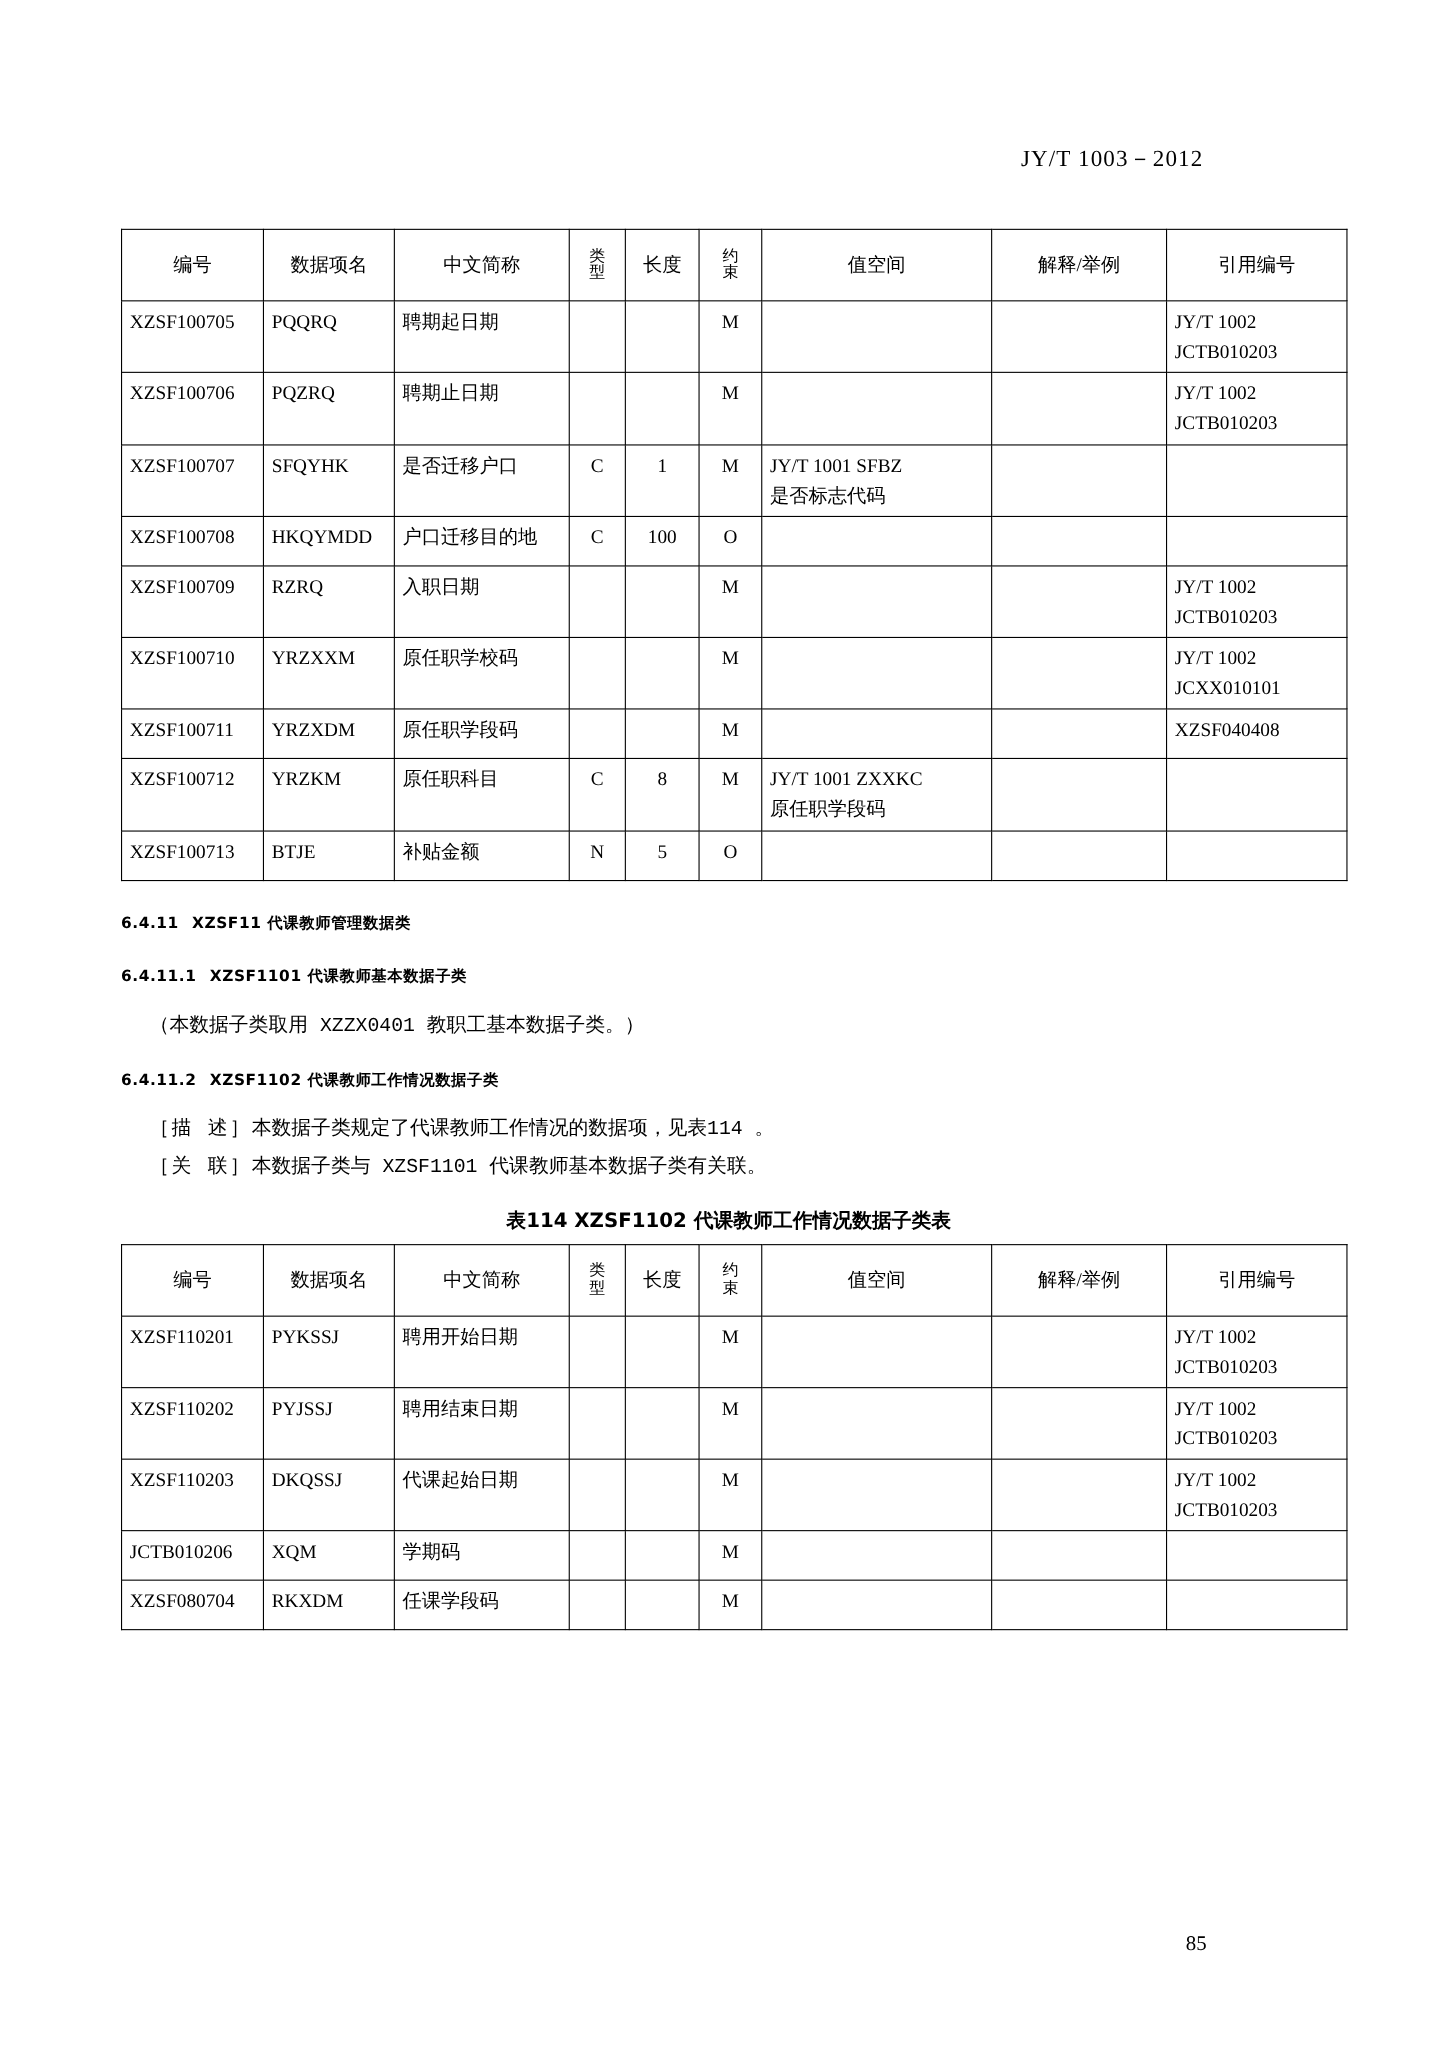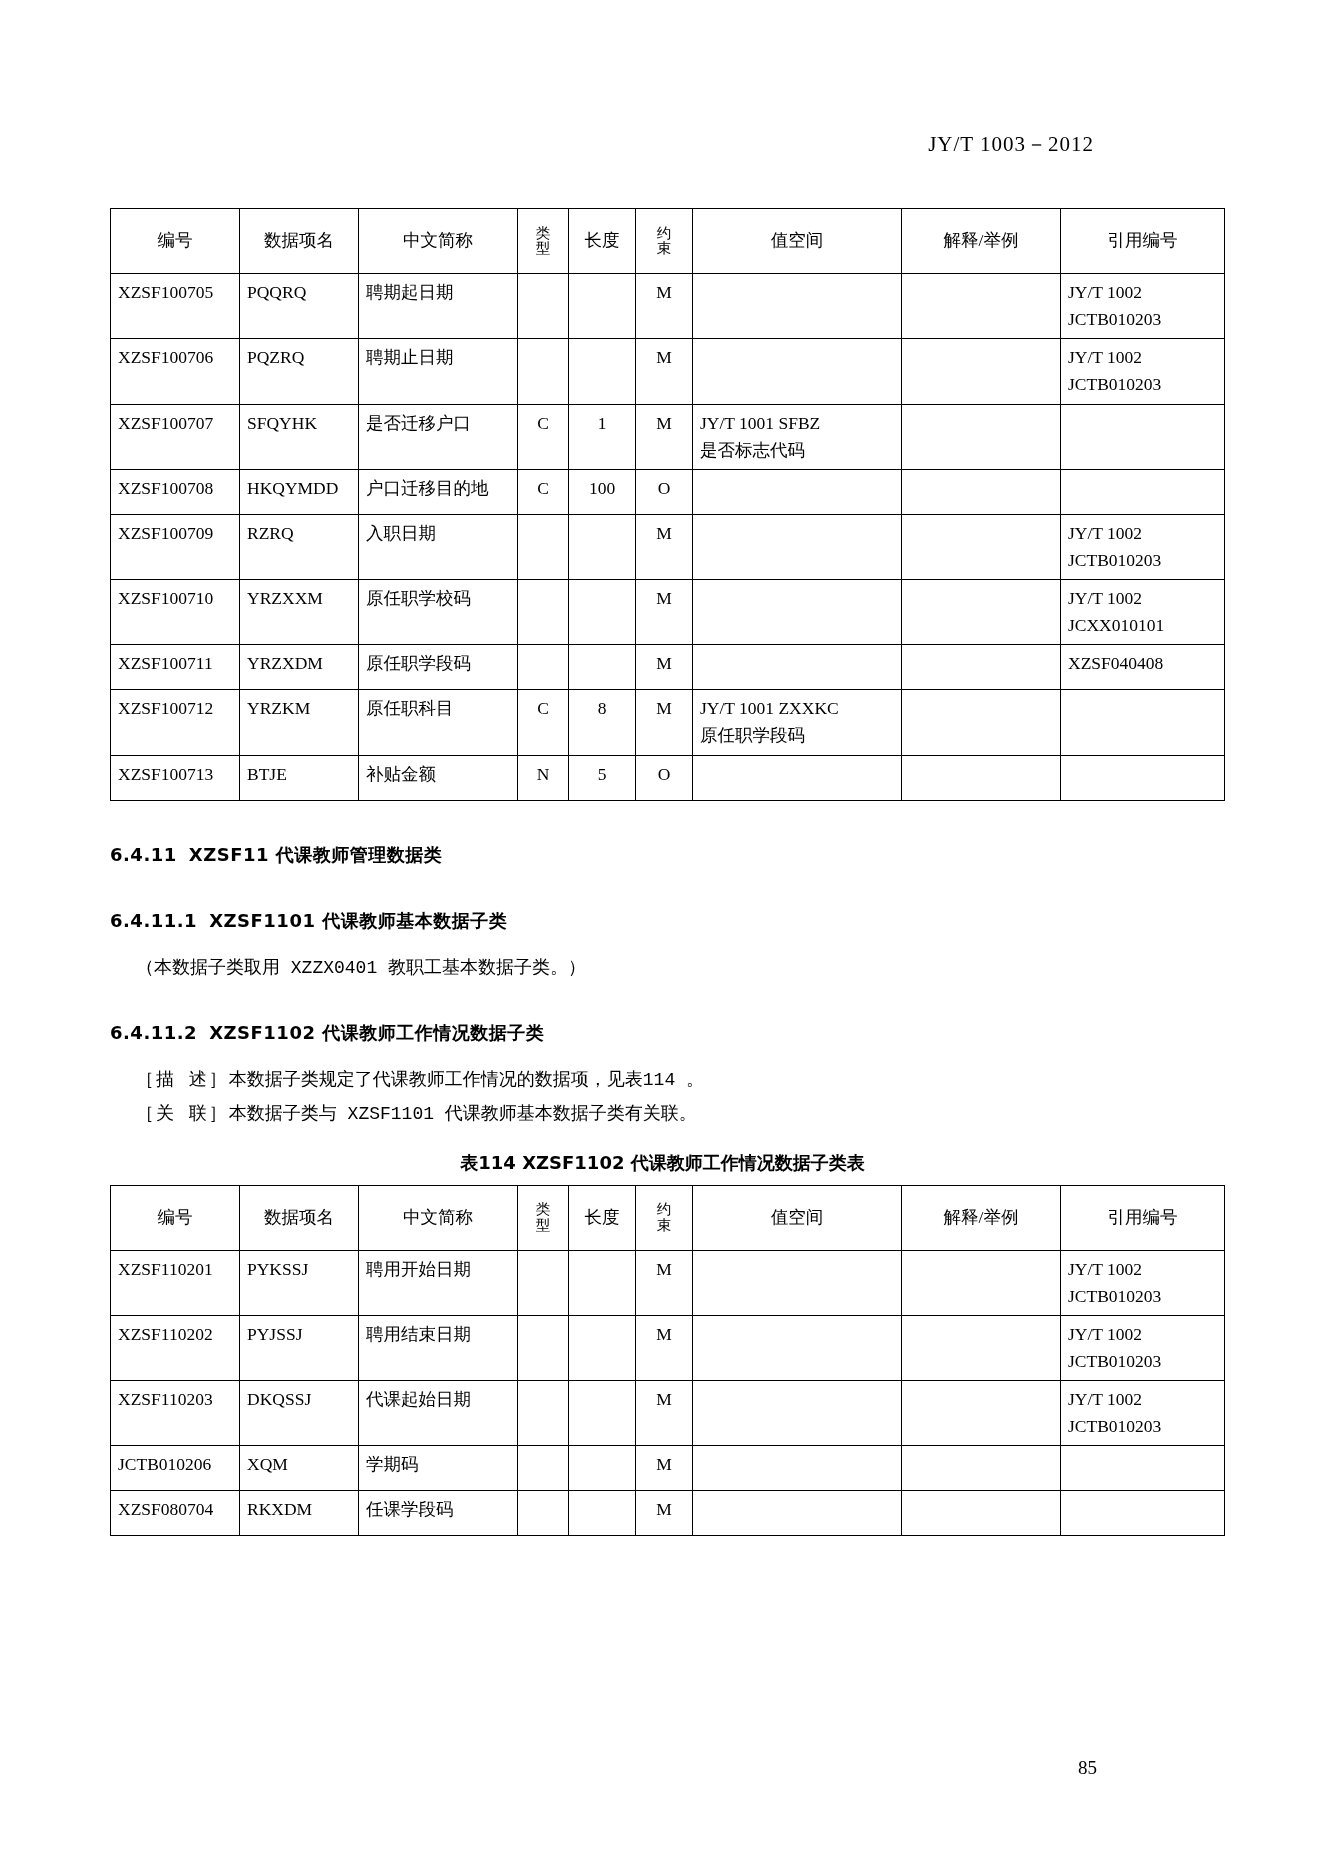--- a/index.html
+++ b/index.html
@@ -69,24 +69,24 @@
   .c-len { width: 58px; text-align: center; }
   .c-con { width: 48px; text-align: center; }
   .c-val { width: 200px; }
   .c-exp { width: 150px; }
   .c-ref { width: 155px; margin-left: 20px; }
 
   .row-tall td { height: 52px; }
   .row-short td { height: 34px; }
 
   .sec {
-    margin-top: 42px;
+    margin-top: 30px;
     font-family: "DejaVu Sans", "Liberation Sans", sans-serif;
     font-weight: bold;
-    font-size: 18px;
+    font-size: 14px;
     letter-spacing: 0.5px;
   }
   .sec .num { margin-right: 12px; }
   .para {
     margin-top: 22px;
     font-size: 18px;
     font-family: Liberation Mono, monospace;
     text-indent: 0;
     padding-left: 26px;
   }

